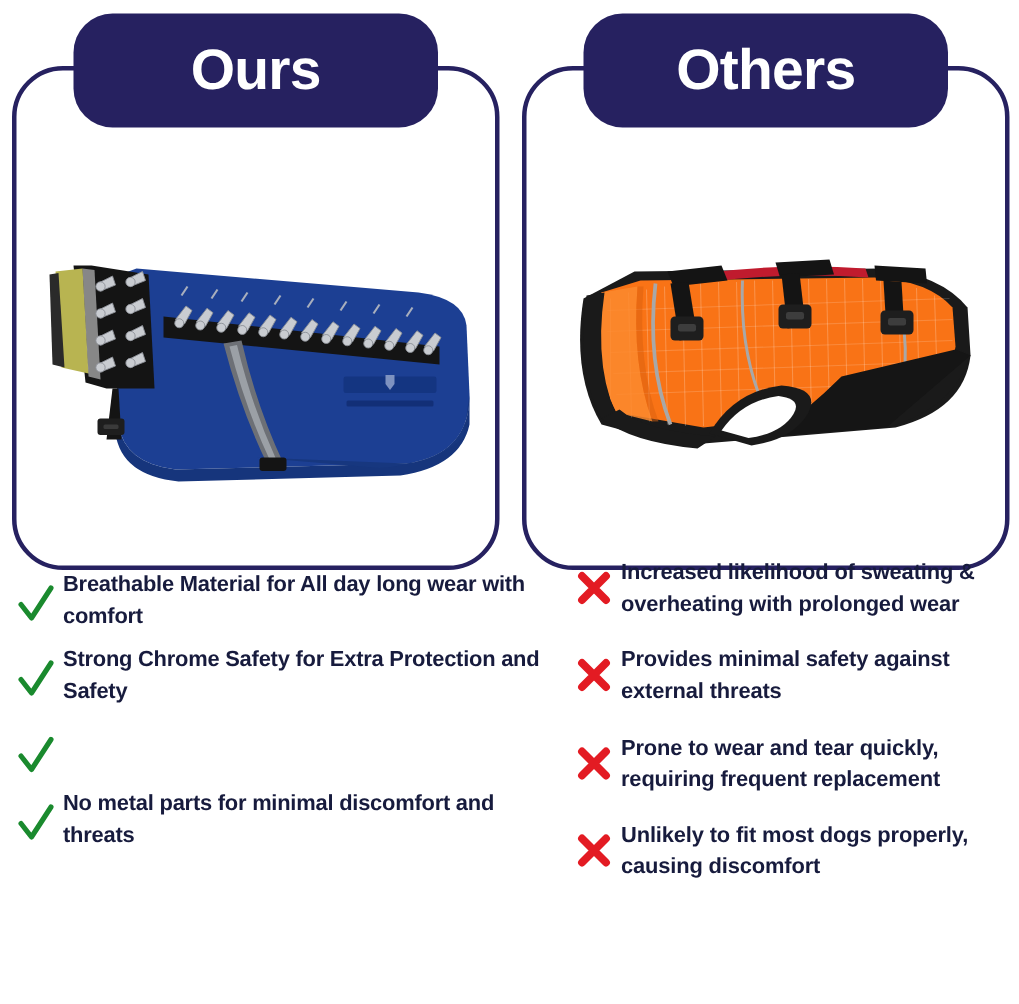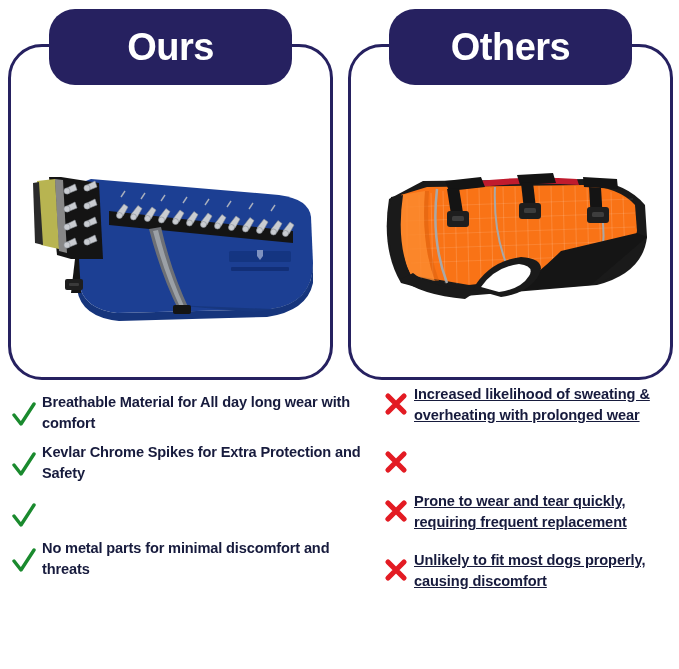--- a/index.html
+++ b/index.html
@@ -69,21 +69,21 @@
     justify-content: center;
     overflow: hidden;
   }
 
   
   .product-art { display: block; }
 
   
   .lists {
     position: absolute;
-    top: 384px; left: 0;
+    top: 372px; left: 0;
     width: 679px;
     height: 277px;
     display: flex;
   }
 
   .list-col { position: relative; height: 100%; }
   .list-col.pros { width: 370px; padding-left: 6px; padding-top: 8px; }
   .list-col.cons { width: 309px; padding-left: 8px; padding-top: 0px; }
 
   .feature-row {
@@ -110,21 +110,20 @@
   }
 
   .pros .feature-text {
     font-weight: bold;
     letter-spacing: -0.15px;
   }
 
   .cons .feature-text {
     font-weight: bold;
     letter-spacing: -0.1px;
-    text-decoration: underline;
   }
 
   .pros .feature-row { margin-bottom: 9px; }
   .cons .feature-row { margin-bottom: 17px; }
 </style>
 </head>
 <body>
 
 <div id="page">
 
@@ -354,21 +353,21 @@
         </span>
         <span class="feature-text">Breathable Material for All day long wear with comfort</span>
       </div>
 
       <div class="feature-row">
         <span class="feature-icon">
           <svg width="24" height="26" viewBox="0 0 24 26">
             <path d="M2 13 L9 22 L22 2" fill="none" stroke="#1a8a2e" stroke-width="3.4" stroke-linecap="round" stroke-linejoin="round"></path>
           </svg>
         </span>
-        <span class="feature-text">Kevlar Chrome Spikes for Extra Protection and Safety</span>
+        <span class="feature-text">Strong Chrome Safety for Extra Protection and Safety</span>
       </div>
 
       <div class="feature-row">
         <span class="feature-icon">
           <svg width="24" height="26" viewBox="0 0 24 26">
             <path d="M2 13 L9 22 L22 2" fill="none" stroke="#1a8a2e" stroke-width="3.4" stroke-linecap="round" stroke-linejoin="round"></path>
           </svg>
         </span>
       </div>
 
@@ -393,20 +392,21 @@
         </span>
         <span class="feature-text">Increased likelihood of sweating &amp; overheating with prolonged wear</span>
       </div>
 
       <div class="feature-row">
         <span class="feature-icon">
           <svg width="24" height="24" viewBox="0 0 24 24">
             <path d="M4 4 L20 20 M20 4 L4 20" fill="none" stroke="#e31b23" stroke-width="5.2" stroke-linecap="round"></path>
           </svg>
         </span>
+        <span class="feature-text">Provides minimal safety against external threats</span>
       </div>
 
       <div class="feature-row">
         <span class="feature-icon">
           <svg width="24" height="24" viewBox="0 0 24 24">
             <path d="M4 4 L20 20 M20 4 L4 20" fill="none" stroke="#e31b23" stroke-width="5.2" stroke-linecap="round"></path>
           </svg>
         </span>
         <span class="feature-text">Prone to wear and tear quickly, requiring frequent replacement</span>
       </div>

